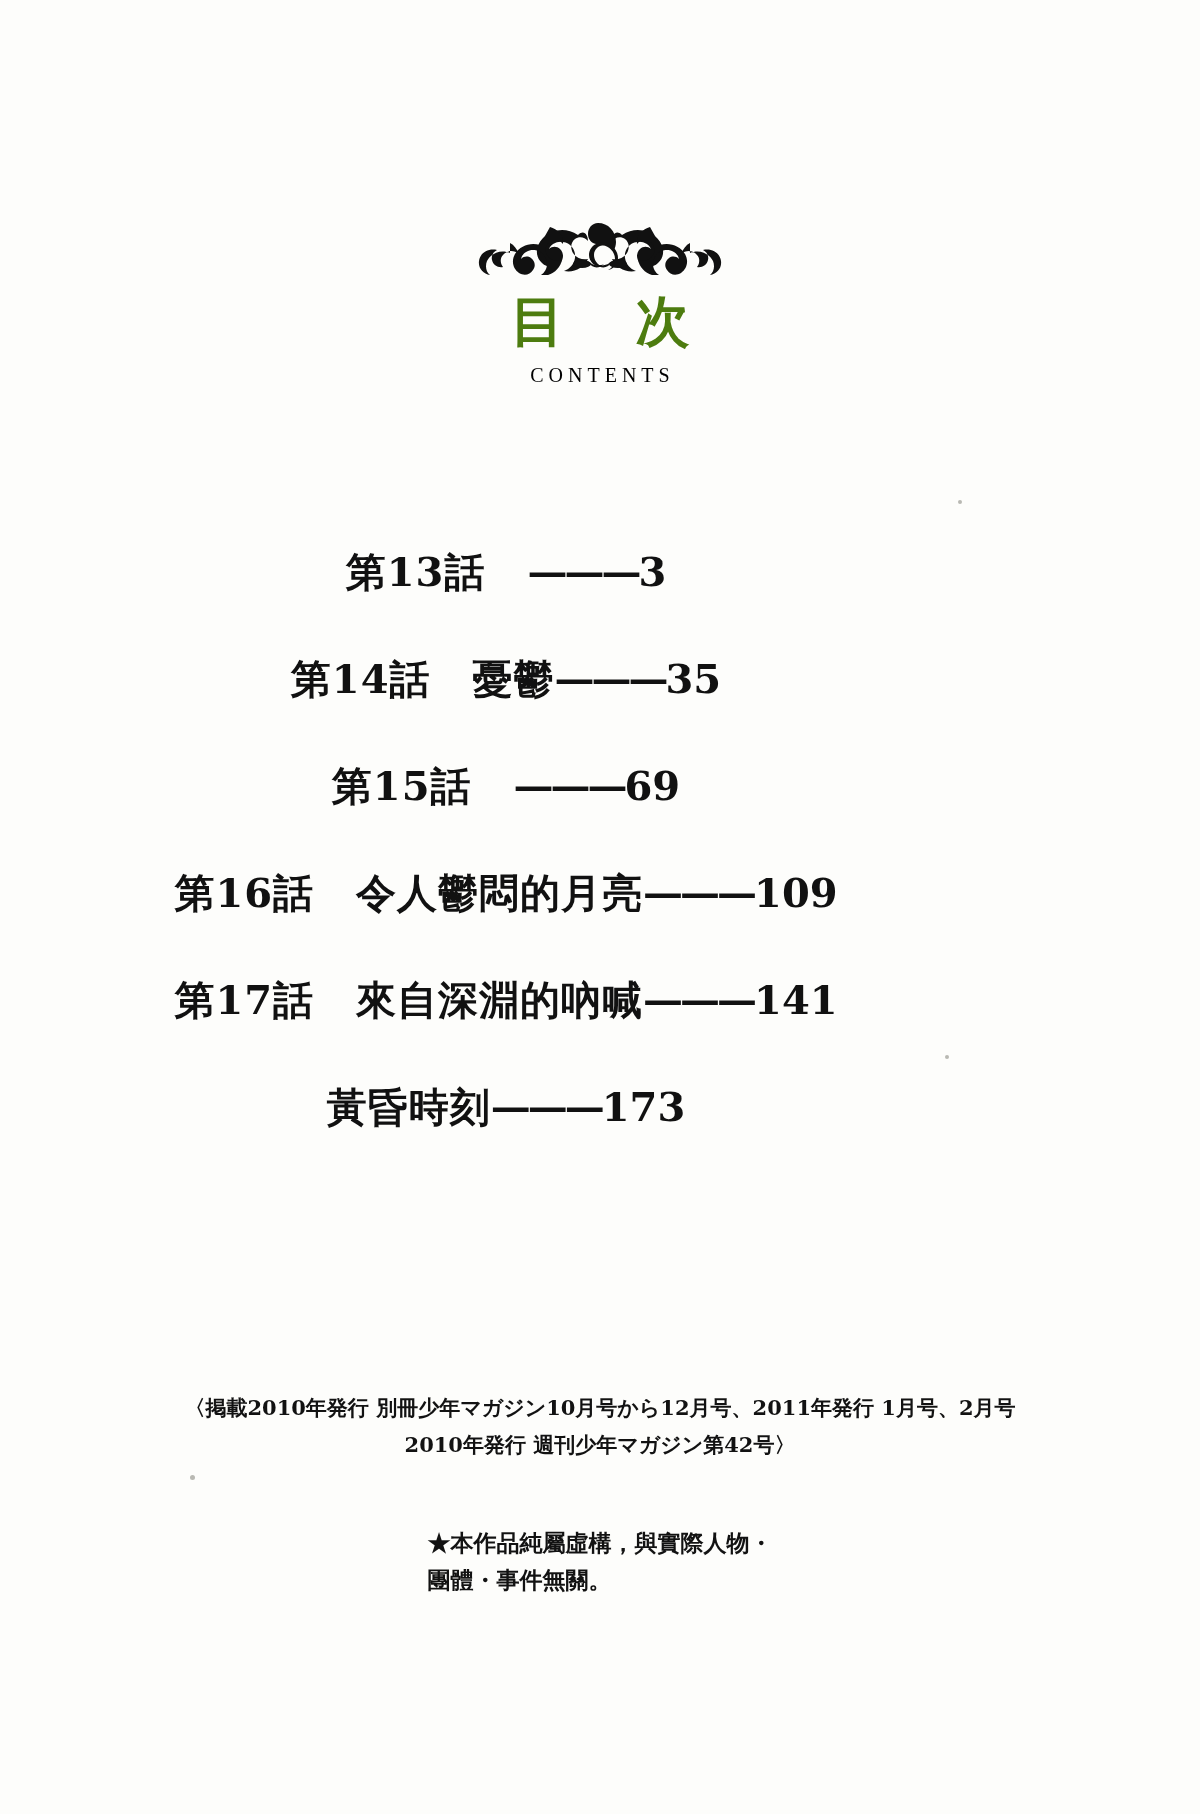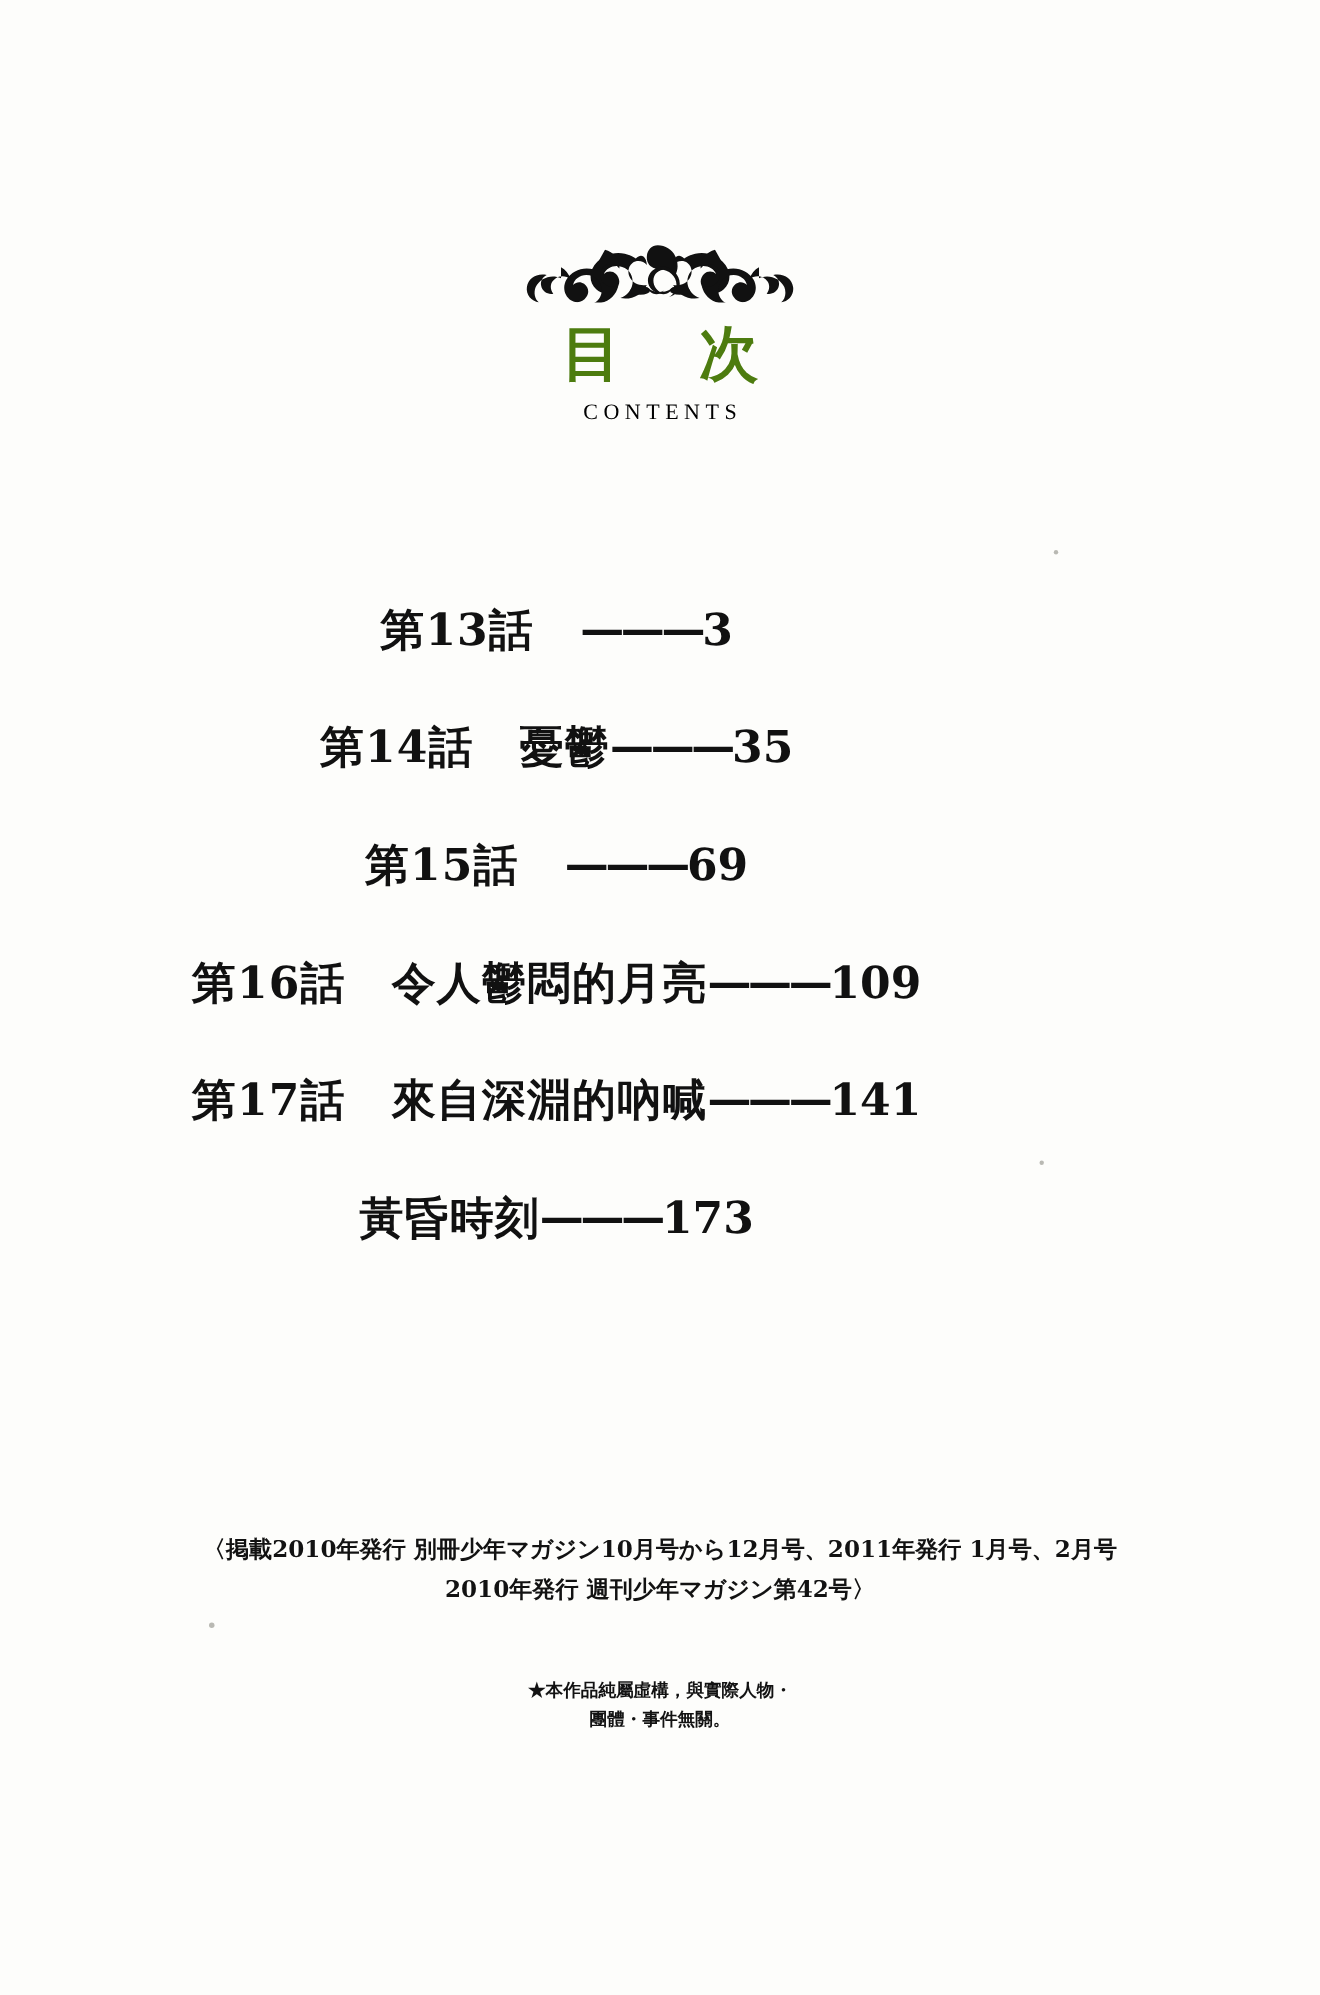--- a/index.html
+++ b/index.html
@@ -121,24 +121,24 @@
   }
   .disclaimer {
     position: absolute;
     top: 1525px;
     left: 0;
     width: 1200px;
     text-align: center;
   }
   .disclaimer-inner {
     display: inline-block;
-    text-align: center;
-    font-size: 16px;
-    font-weight: 700;
-    font-family: Liberation Serif, serif;
+    text-align: left;
+    font-size: 23px;
+    font-weight: 700;
+    font-family: Liberation Sans, sans-serif;
     line-height: 1.6;
     color: #121212;
   }
   .speck {
     position: absolute;
     background: #b9b9b3;
     border-radius: 50%;
   }
 </style>
 </head>

